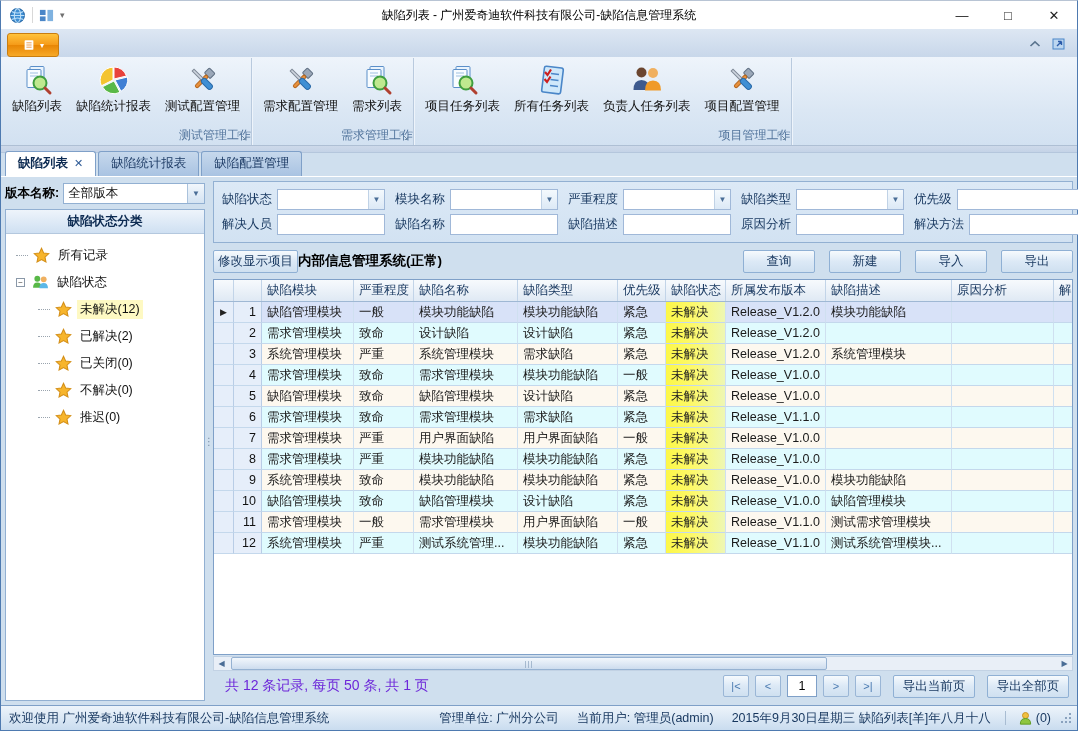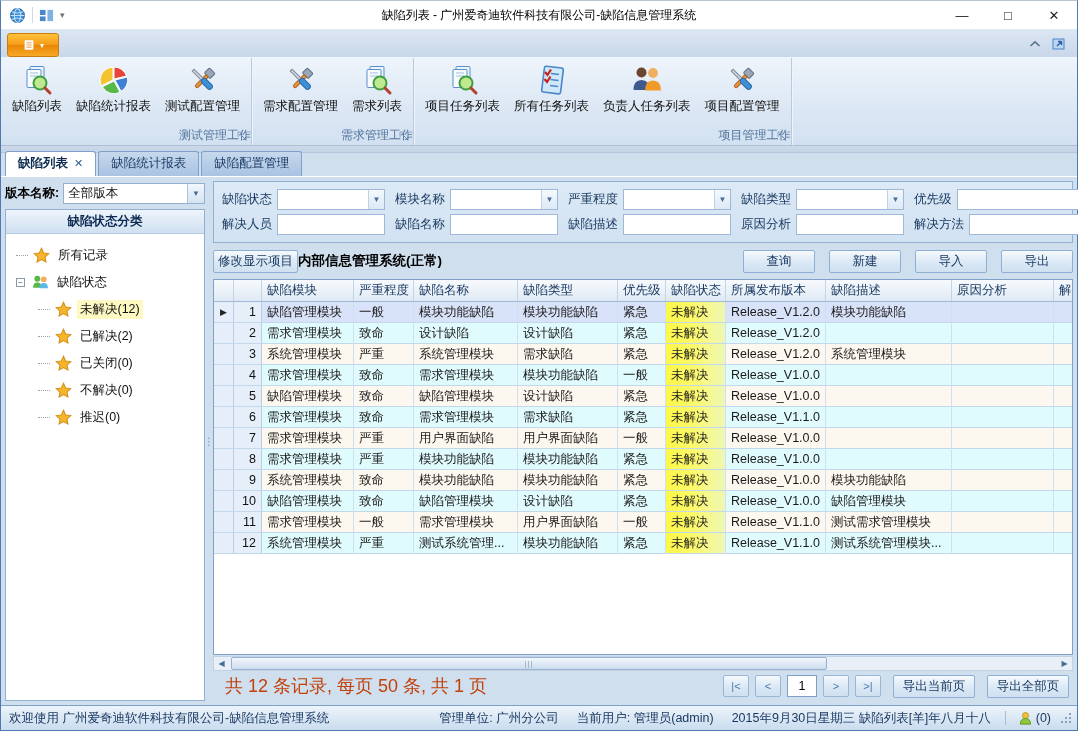--- a/index.html
+++ b/index.html
@@ -128,21 +128,21 @@
     display:flex; align-items:center; }
   .hs-arrow { width:15px; height:13px; display:flex; align-items:center; justify-content:center;
     color:#4a6d96; font-size:8px; }
   .hs-track { flex:1; height:13px; position:relative; }
   .hs-thumb { position:absolute; left:2px; top:0; width:72%; height:13px; border-radius:2px;
     background:linear-gradient(#f2f7fc,#cddcee); border:1px solid #96b2d2;
     display:flex; align-items:center; justify-content:center; color:#8aa2be; font-size:8px; letter-spacing:1px; }
 
   
   .pager { flex:none; height:30px; display:flex; align-items:center; padding:0 4px 0 12px; }
-  .pg-summary { color:#c2410c; font-size:18px; }
+  .pg-summary { color:#6d28d9; font-size:14px; }
   .pager .spacer { flex:1; }
   .pg-btn { width:26px; height:22px; margin-left:6px; background:linear-gradient(#f6fafd,#dce9f6 50%,#cfe0f0);
     border:1px solid #9ab6d6; border-radius:2px; color:#4a7ab0; font-size:11px;
     display:inline-flex; align-items:center; justify-content:center; }
   .pg-input { width:30px; height:22px; margin-left:6px; border:1px solid #7fa0c8; background:#fff;
     text-align:center; font-size:12.5px; font-family:inherit; }
   .btn.export { width:82px; margin-left:12px; }
 
   
   .statusbar { height:25px; flex:none; background:linear-gradient(#edf4fb,#c9dcef);

